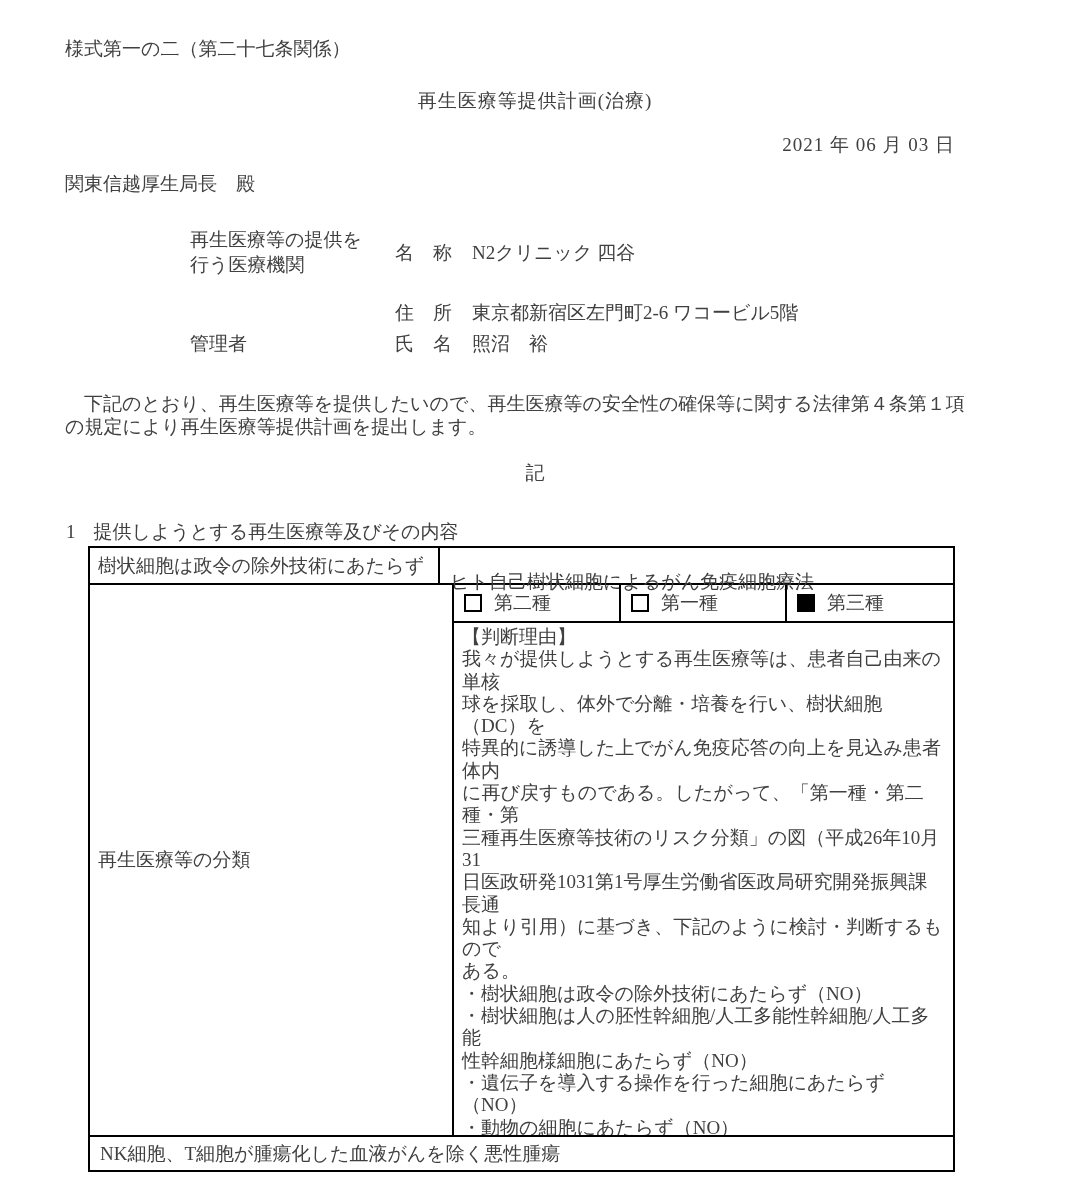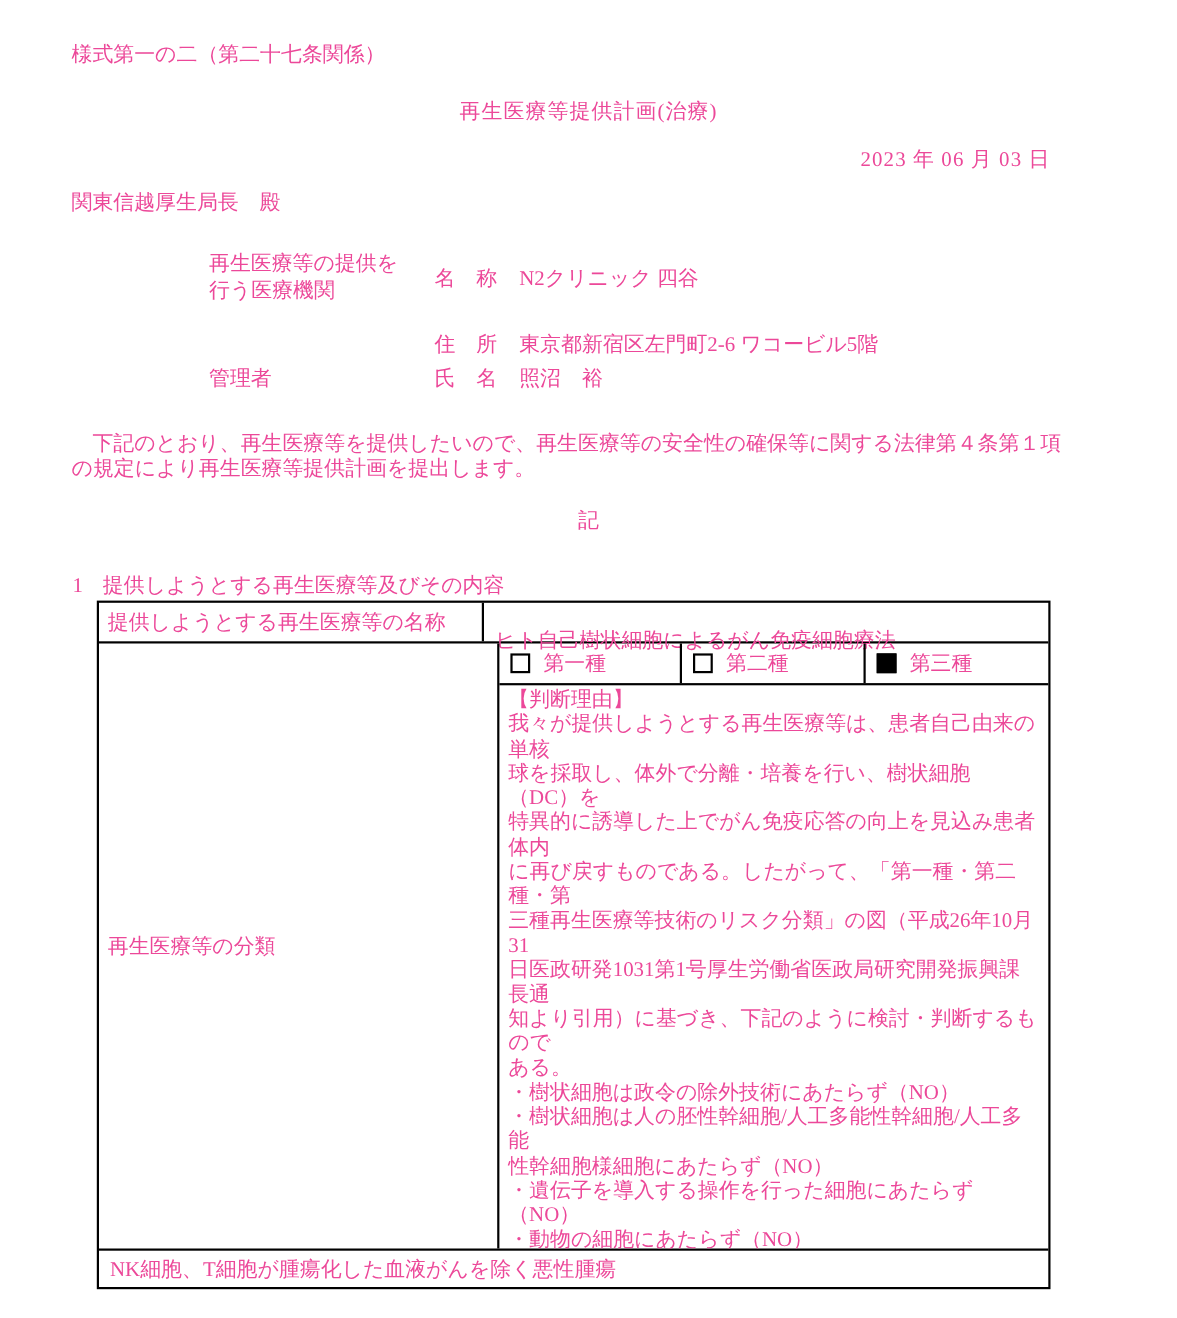--- a/index.html
+++ b/index.html
@@ -1,21 +1,21 @@
 <!DOCTYPE html>
 <html><head>
 <meta charset="utf-8">
 <style>
   html,body{margin:0;padding:0;background:#ffffff;}
   .page{
     position:relative;
     width:1070px;
     height:1198px;
     background:#ffffff;
-    color:#ec4899;
+    color:#404040;
     font-family:"Liberation Serif","DejaVu Serif",serif;
     font-size:19px;
     overflow:hidden;
   }
   .abs{position:absolute;}
   .pre{white-space:pre-line;}
   .form-code{left:65px;top:36px;}
   .doc-title{left:0;top:88px;width:100%;text-align:center;letter-spacing:1px;}
   .doc-date{right:115px;top:132px;letter-spacing:1px;}
   .addressee{left:65px;top:171px;}
@@ -65,21 +65,21 @@
 </style>
 </head>
 <body>
 
 <div class="page">
 
   <div class="abs form-code">様式第一の二（第二十七条関係）</div>
 
   <div class="abs doc-title">再生医療等提供計画(治療)</div>
 
-  <div class="abs doc-date">2023 年 06 月 03 日</div>
+  <div class="abs doc-date">2021 年 06 月 03 日</div>
 
   <div class="abs addressee">関東信越厚生局長　殿</div>
 
   <div class="abs org-label pre">再生医療等の提供を
 行う医療機関</div>
 
   <div class="abs row-name kv">
     <span class="k">名　称</span>
     <span class="v">N2クリニック 四谷</span>
   </div>
@@ -101,35 +101,35 @@
 
   <div class="abs ki">記</div>
 
   <div class="abs sec1">
     <span class="num">1</span><span>提供しようとする再生医療等及びその内容</span>
   </div>
 
   <div class="abs ptable">
 
     <div class="trow r1">
-      <div class="c lab">提供しようとする再生医療等の名称</div>
+      <div class="c lab">樹状細胞は政令の除外技術にあたらず</div>
       <div class="c val">ヒト自己樹状細胞によるがん免疫細胞療法</div>
     </div>
 
     <div class="trow r2">
       <div class="c lab2">再生医療等の分類</div>
       <div class="c right">
         <div class="cbrow">
+          <div class="cbcell c2">
+            <span class="cb"></span>
+            <span>第二種</span>
+          </div>
           <div class="cbcell c1">
             <span class="cb"></span>
             <span>第一種</span>
-          </div>
-          <div class="cbcell c2">
-            <span class="cb"></span>
-            <span>第二種</span>
           </div>
           <div class="cbcell c3">
             <span class="cb checked"></span>
             <span>第三種</span>
           </div>
         </div>
         <div class="judgment">【判断理由】
 我々が提供しようとする再生医療等は、患者自己由来の単核
 球を採取し、体外で分離・培養を行い、樹状細胞（DC）を
 特異的に誘導した上でがん免疫応答の向上を見込み患者体内

